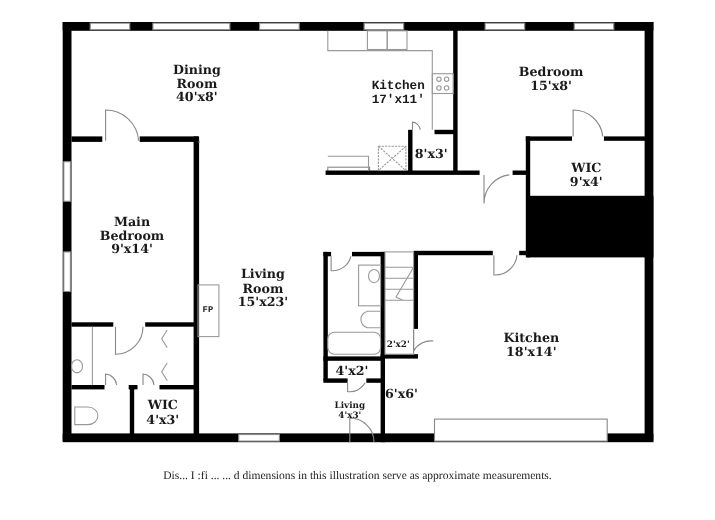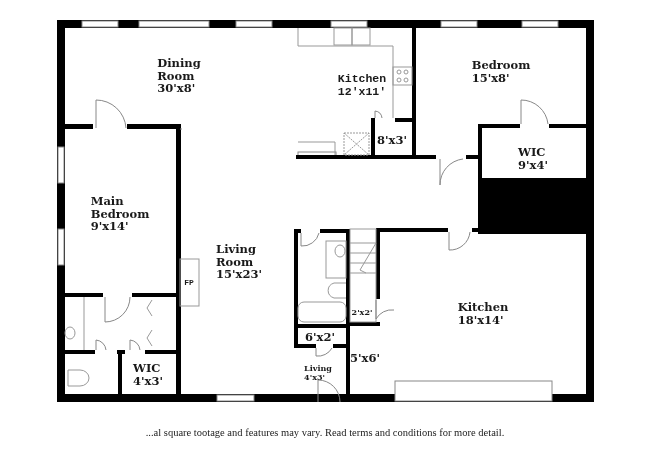--- a/index.html
+++ b/index.html
@@ -1,18 +1,18 @@
 <!DOCTYPE html>
 <html><head>
 <meta charset="utf-8">
 <style>
   html,body{margin:0;padding:0;background:#fff;}
   body{width:650px;height:473px;position:relative;overflow:hidden;font-family:"DejaVu Serif","Liberation Serif",serif;}
   #plan{position:absolute;left:0;top:0;width:650px;height:473px;}
-  .lbl{position:absolute;font-family:"DejaVu Serif","Liberation Serif",serif;font-weight:bold;color:#1a1a1a;line-height:12px;white-space:nowrap;transform:translateX(-50%);}
+  .lbl{position:absolute;text-align:center;font-family:"DejaVu Serif","Liberation Serif",serif;font-weight:bold;color:#1a1a1a;line-height:12px;white-space:nowrap;transform:translateX(-50%);}
   .lbl span{display:block;}
   .lbl.md{font-size:11.5px;line-height:12.5px;}
   .lbl.xs{font-size:8px;line-height:9px;}
   .disclaimer{position:absolute;left:0;width:650px;text-align:center;font-family:"Liberation Serif","DejaVu Serif",serif;font-size:10.5px;color:#222;line-height:12px;}
 </style>
 </head>
 <body>
 
 <svg id="plan" viewBox="0 0 650 473" xmlns="http://www.w3.org/2000/svg">
   <g fill="#000">
@@ -131,26 +131,26 @@
     <path d="M301 233 V246 A17 17 0 0 0 319 233"></path>
     <path d="M376 300 V319 A18 18 0 0 1 394 310"></path>
     <path d="M316 348 V356 A16 16 0 0 0 332 348"></path>
     <path d="M318 402 V380 A22 22 0 0 1 340 402"></path>
   </g>
 </svg>
 
 <div class="lbl md" style="left:179px;top:57px;">
   <span>Dining</span>
   <span>Room</span>
-  <span>30'x8'</span>
+  <span>40'x8'</span>
 </div>
 
 <div class="lbl md" style="left:362px;top:73px;font-family:Liberation Mono, monospace;">
   <span>Kitchen</span>
-  <span>12'x11'</span>
+  <span>17'x11'</span>
 </div>
 
 <div class="lbl md" style="left:392px;top:134px;">
   <span>8'x3'</span>
 </div>
 
 <div class="lbl md" style="left:501px;top:59px;">
   <span>Bedroom</span>
   <span>15'x8'</span>
 </div>
@@ -179,32 +179,32 @@
 <div class="lbl md" style="left:148px;top:362px;">
   <span>WIC</span>
   <span>4'x3'</span>
 </div>
 
 <div class="lbl xs" style="left:362px;top:308px;">
   <span>2'x2'</span>
 </div>
 
 <div class="lbl md" style="left:320px;top:331px;">
-  <span>6'x2'</span>
+  <span>4'x2'</span>
 </div>
 
 <div class="lbl md" style="left:365px;top:352px;">
-  <span>5'x6'</span>
+  <span>6'x6'</span>
 </div>
 
 <div class="lbl xs" style="left:318px;top:364px;">
   <span>Living</span>
   <span>4'x3'</span>
 </div>
 
 <div class="lbl md" style="left:483px;top:301px;">
   <span>Kitchen</span>
   <span>18'x14'</span>
 </div>
 
 <div class="disclaimer" style="top:427px;">
-  <div>...al square tootage and features may vary. Read terms and conditions for more detail.</div>
+  <div>Dis...  I  :fi  ...  ...  d dimensions in this illustration serve as approximate measurements.</div>
 </div>
 
 </body></html>

